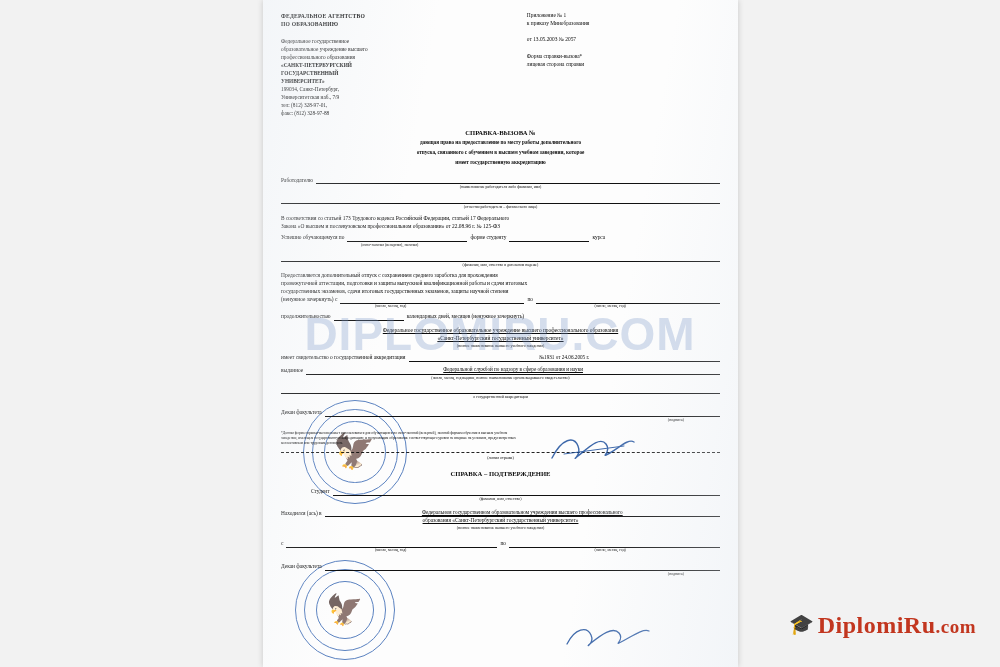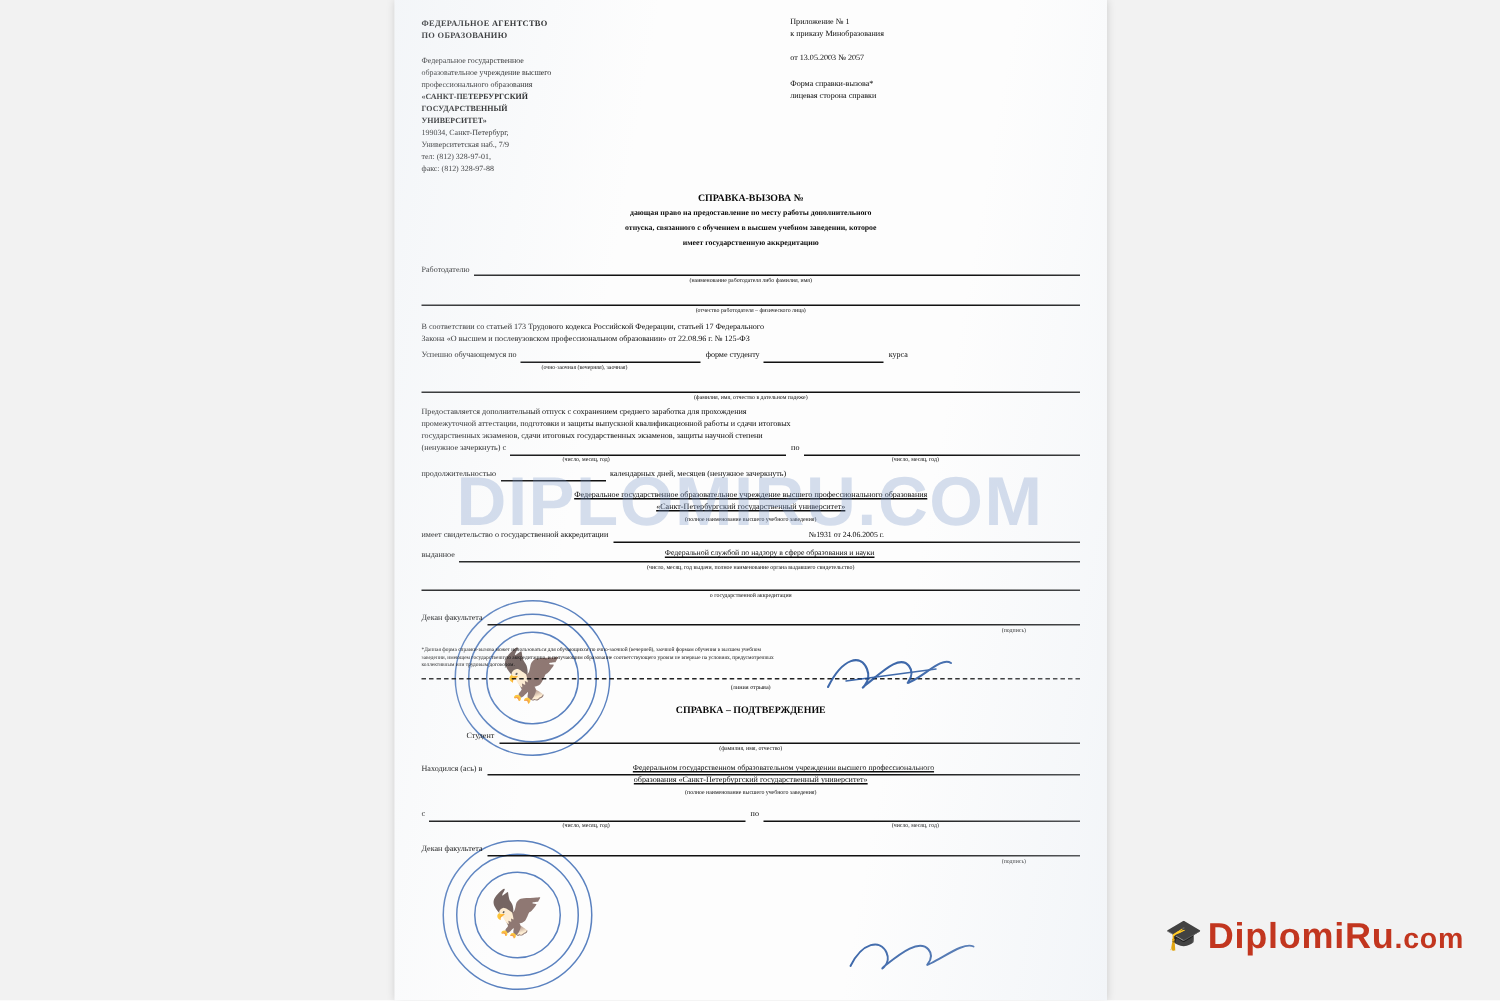--- a/index.html
+++ b/index.html
@@ -107,21 +107,21 @@
     text-align: center;
     font-family: "Liberation Sans", sans-serif;
     font-weight: bold;
     font-size: 46px;
     letter-spacing: 1px;
     color: rgba(120,150,200,0.30);
     pointer-events: none;
   }
   #wm-logo {
     position: absolute; right: 24px; bottom: 28px;
-    font-family: Liberation Sans, sans-serif;
+    font-family: Liberation Serif, serif;
     font-size: 24px; font-weight: bold;
     color: #c2361f;
     letter-spacing: .5px;
   }
   #wm-logo .cap-ic {
     display: inline-block; margin-right: 3px; color: #c2361f; font-size: 20px;
     transform: translateY(-2px);
   }
   #wm-logo .com { color: #c2361f; font-size: 19px; }
 </style>

